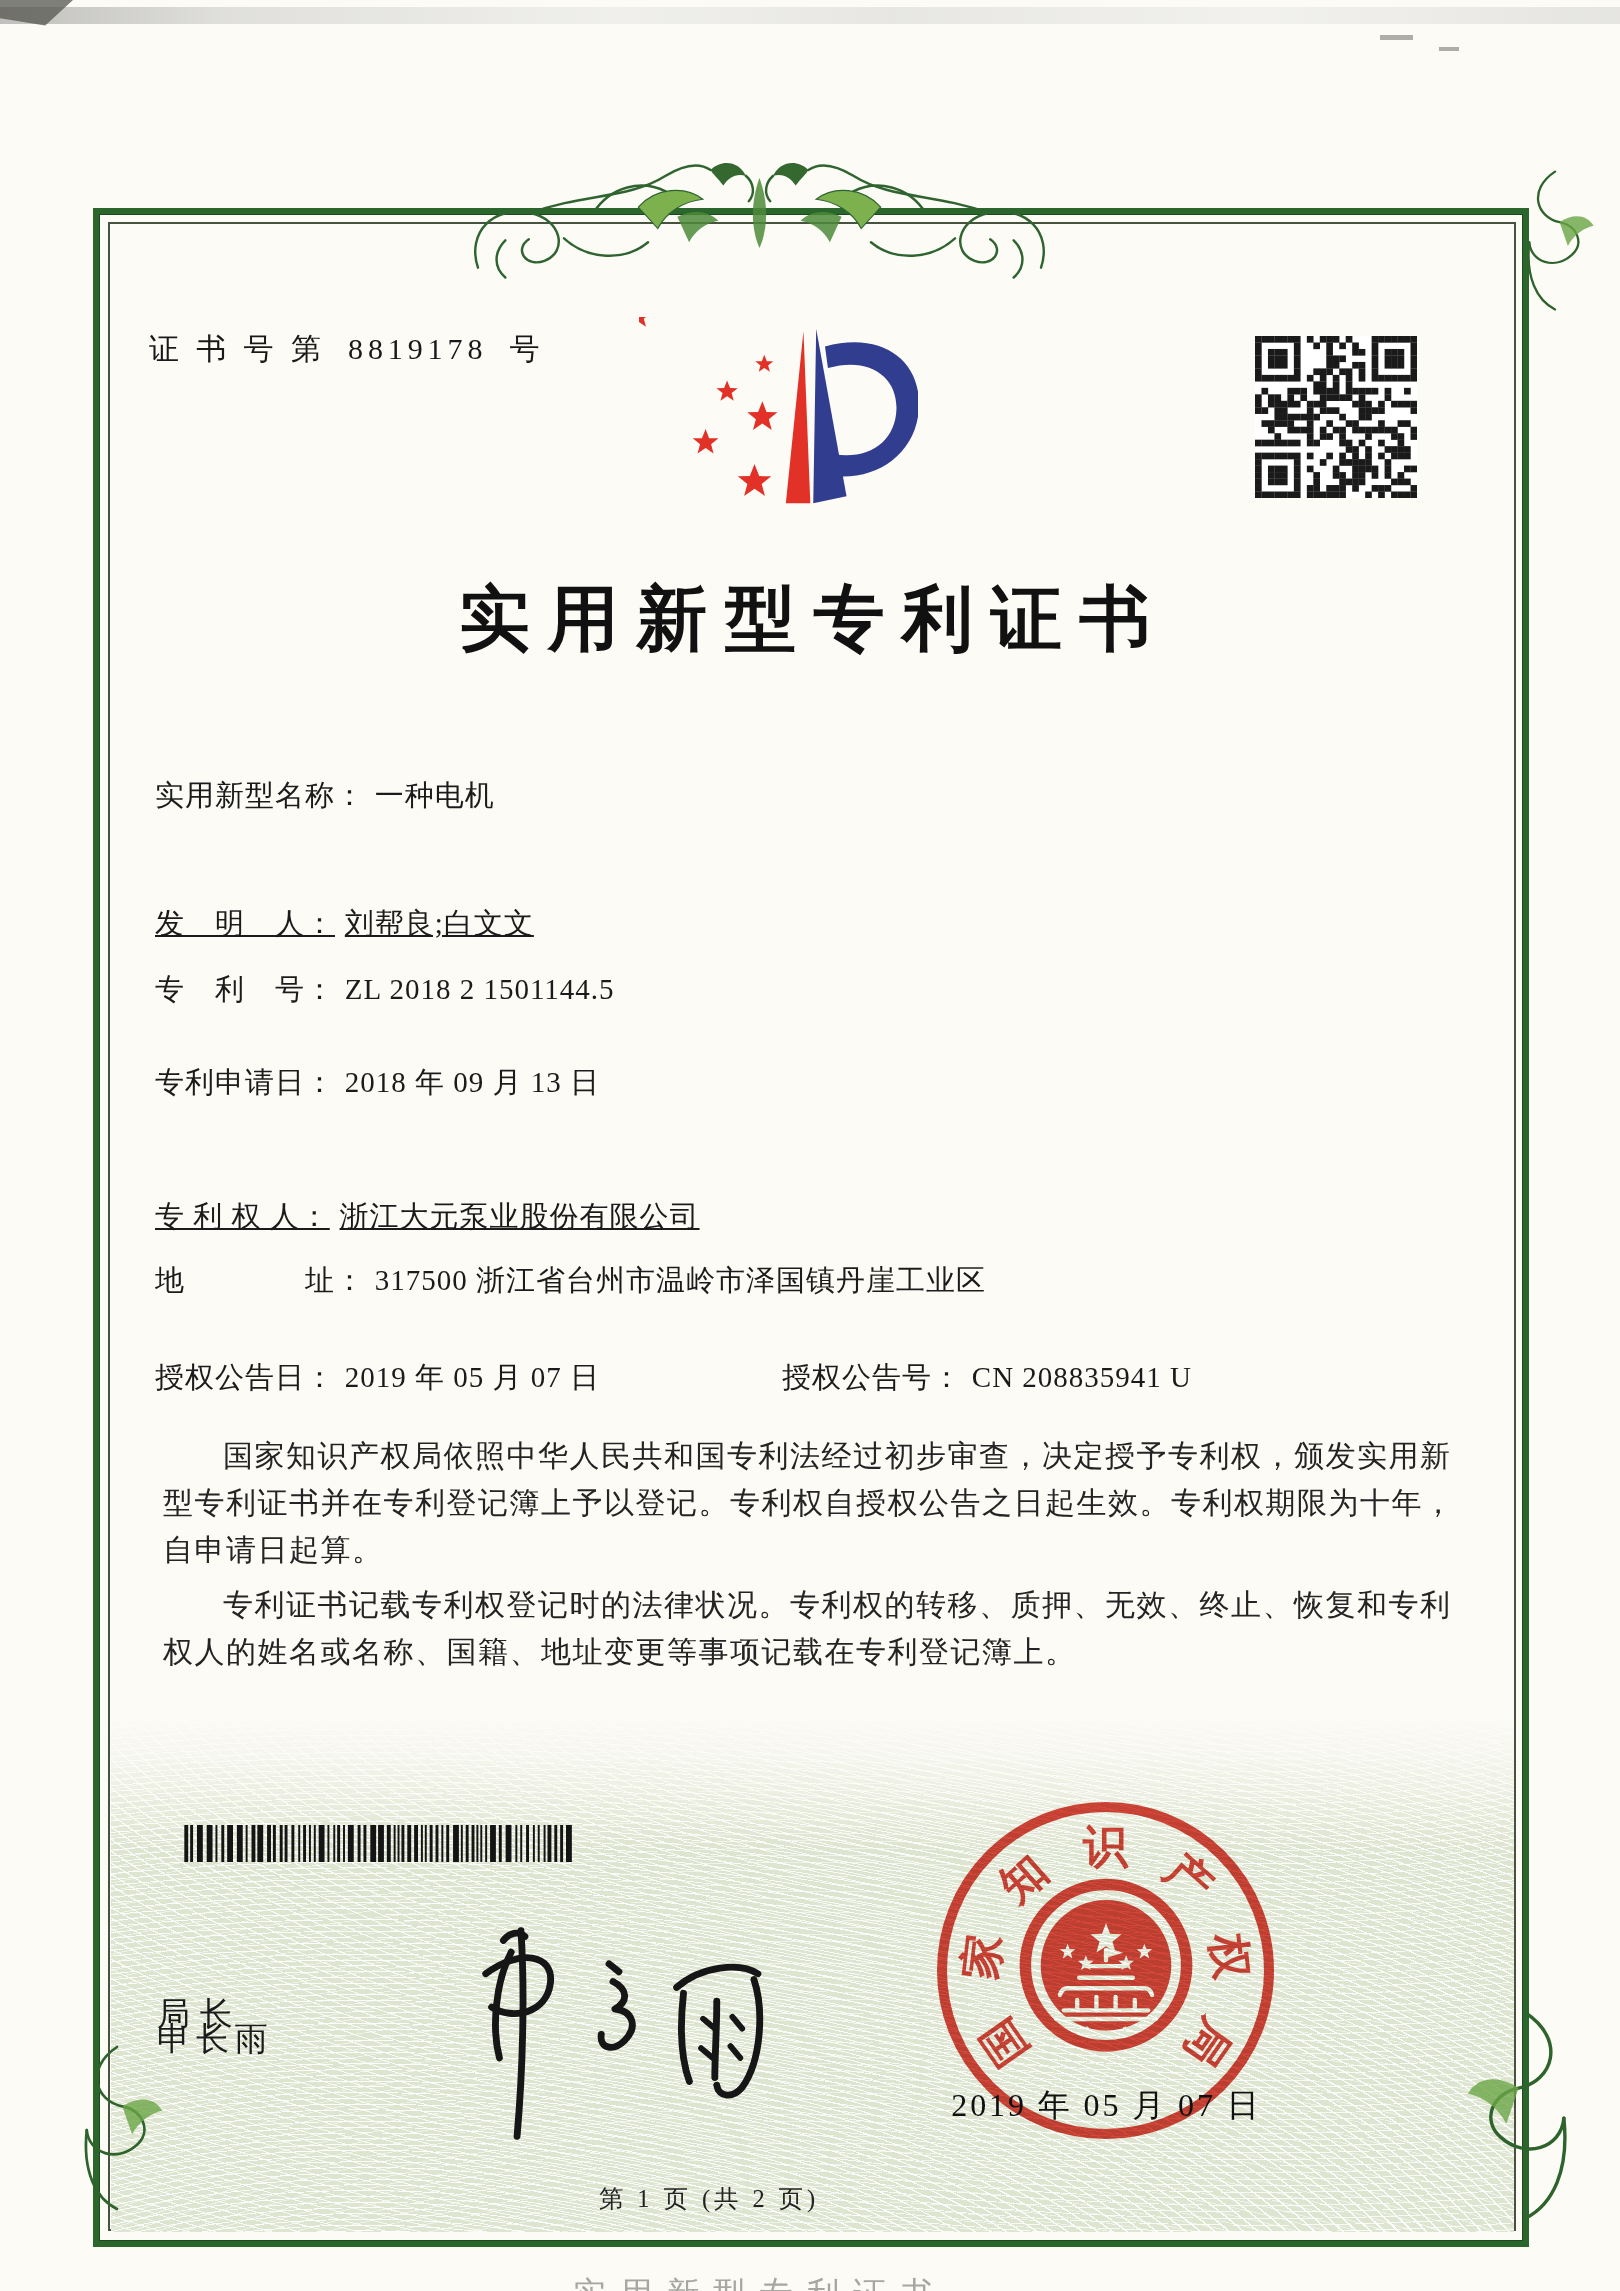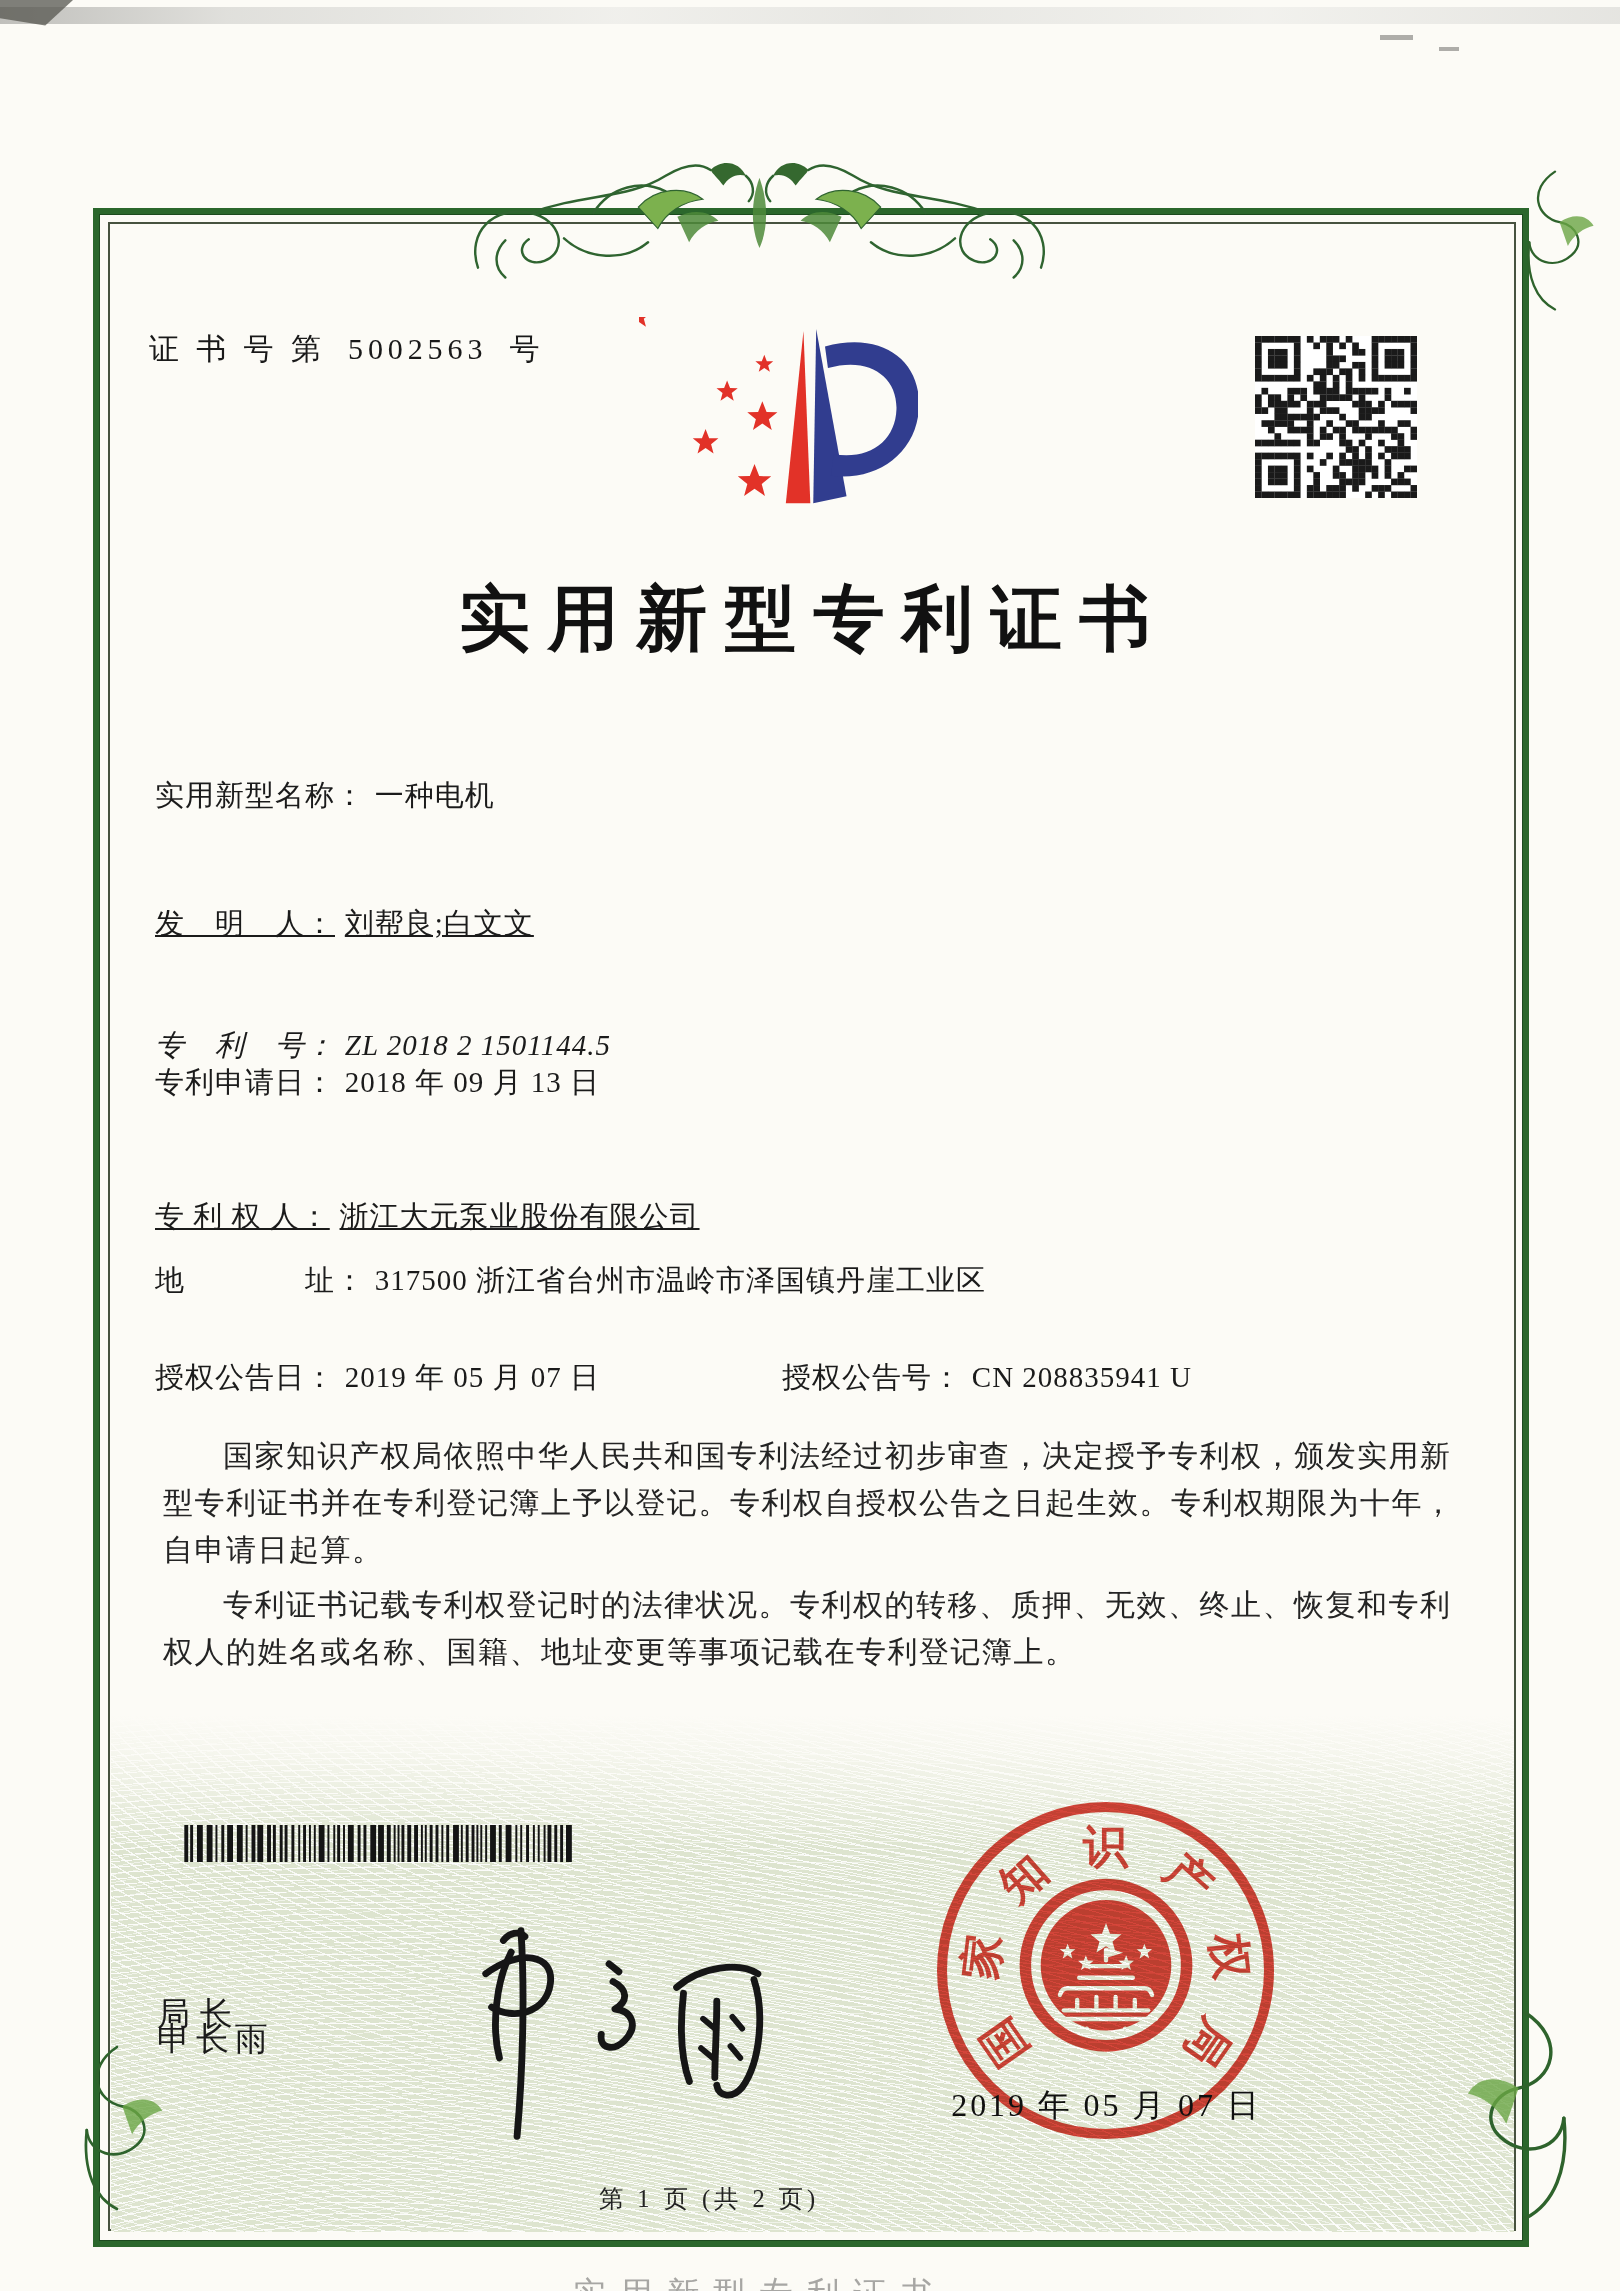--- a/index.html
+++ b/index.html
@@ -121,21 +121,21 @@
   <path d="M22,82 C18,120 30,145 50,155"></path>
 </svg>
 <svg class="abs curl" style="left:1457px;top:1998px;transform:scale(-1,1);" width="137" height="235" viewBox="0 0 100 160">
   <path d="M50,5 C20,25 30,55 55,60 C75,64 82,84 68,96 C50,112 24,104 22,82"></path>
   <path class="lf" d="M55,60 C70,50 85,52 92,64 C82,66 70,74 64,86 Z"></path>
   <path d="M22,82 C18,120 30,145 50,155"></path>
 </svg>
 
 <div class="abs cert-no">
   <span>证 书 号 第</span>
-  <span class="num">5002563</span>
+  <span class="num">8819178</span>
   <span>号</span>
 </div>
 
 <svg class="abs" style="left:639px;top:317px;" width="279" height="206" viewBox="0 0 285 210">
   <g fill="#e23228">
     <path id="st" d="M0,-12 L3.2,-3.8 L11.4,-3.7 L4.9,1.6 L7.1,9.7 L0,4.9 L-7.1,9.7 L-4.9,1.6 L-11.4,-3.7 L-3.2,-3.8 Z"></path>
   </g>
   <use href="#st" transform="translate(128,48) scale(0.8)" fill="#e23228"></use>
   <use href="#st" transform="translate(90,76) scale(0.95)" fill="#e23228"></use>
   <use href="#st" transform="translate(126,102) scale(1.35)" fill="#e23228"></use>
@@ -472,21 +472,21 @@
   </svg>
 
 <div class="abs doc-title">实用新型专利证书</div>
 
 <div class="abs row" style="top:776px;">
   <span class="lb">实用新型名称：</span><span>一种电机</span>
 </div>
 <div class="abs row" style="top:904px;text-decoration:underline;">
   <span class="lb">发　明　人：</span><span>刘帮良;白文文</span>
 </div>
-<div class="abs row" style="top:1026px;font-style:italic;">
+<div class="abs row" style="top:970px;">
   <span class="lb">专　利　号：</span><span>ZL 2018 2 1501144.5</span>
 </div>
 <div class="abs row" style="top:1063px;">
   <span class="lb">专利申请日：</span><span>2018 年 09 月 13 日</span>
 </div>
 <div class="abs row" style="top:1197px;text-decoration:underline;">
   <span class="lb">专 利 权 人：</span><span>浙江大元泵业股份有限公司</span>
 </div>
 <div class="abs row" style="top:1261px;">
   <span class="lb">地　　　　址：</span><span>317500 浙江省台州市温岭市泽国镇丹崖工业区</span>

